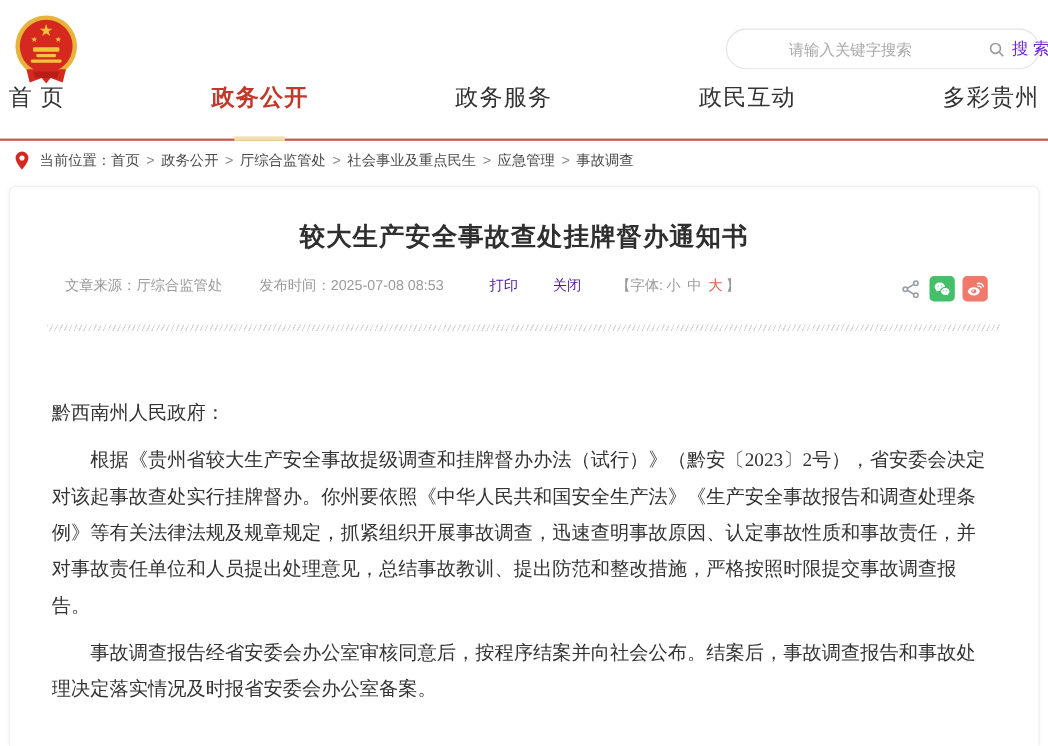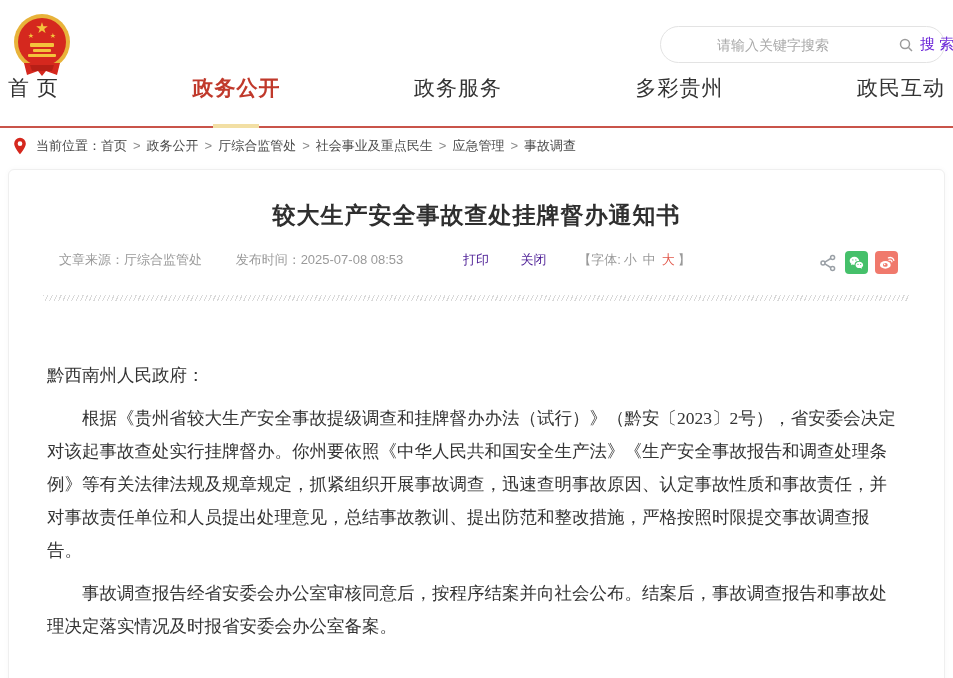--- a/index.html
+++ b/index.html
@@ -41,21 +41,21 @@
 
   
   .card { margin: 6px 8px 0 8px; height: 720px; background: #fff;
     border: 1px solid #efefef; border-radius: 6px; box-shadow: 0 0 6px rgba(0,0,0,0.03); }
   .article-title { margin-top: 30px; text-align: center; font-size: 23px; color: #2f2f2f;
     font-weight: bold; letter-spacing: 1px; }
 
   .meta-row { position: relative; margin-top: 20px; padding-left: 50px; font-size: 13px;
     color: #9a9a9a; height: 34px; }
   .meta-row .grp { margin-right: 30px; }
-  .meta-row .gap-lg { margin-right: 56px; text-align: right; }
+  .meta-row .gap-lg { margin-right: 38px; text-align: right; }
   .meta-link { color: #4c1d95; text-decoration: none; margin-right: 28px; cursor: pointer; }
   .font-sizer .sz { margin: 0 3px; cursor: pointer; }
   .font-sizer .lg { color: #e2594c; }
   .share-group { position: absolute; right: 46px; top: 0px; display: flex; align-items: center; gap: 7px; }
   .share-plain { width: 20px; height: 22px; cursor: pointer; }
   .share-badge { width: 23px; height: 23px; border-radius: 4px; display: flex;
     align-items: center; justify-content: center; cursor: pointer; }
   .share-badge.wechat { background: #45c06a; }
   .share-badge.weibo { background: #f0796c; }
   .share-badge svg { width: 19px; height: 19px; }
@@ -99,23 +99,23 @@
 </header>
 
 <nav class="nav">
   <a class="nav-item" href="#">
     <span>首 页</span></a>
   <a class="nav-item active" href="#">
     <span>政务公开</span><span class="indicator"></span></a>
   <a class="nav-item" href="#">
     <span>政务服务</span></a>
   <a class="nav-item" href="#">
+    <span>政民互动</span></a>
+  <a class="nav-item" href="#">
     <span>多彩贵州</span></a>
-  <a class="nav-item" href="#">
-    <span>政民互动</span></a>
 </nav>
 
 <div class="breadcrumb">
   <svg class="pin" viewBox="0 0 24 30" fill="#d5281e">
     <path d="M12 1a10 10 0 0 0-10 10c0 7 10 18 10 18s10-11 10-18A10 10 0 0 0 12 1zm0 14a4 4 0 1 1 0-8 4 4 0 0 1 0 8z"></path>
   </svg>
   <span>当前位置：</span>
   <a href="#">首页</a>
   <span class="sep">&gt;</span>
   <a href="#">政务公开</a>

